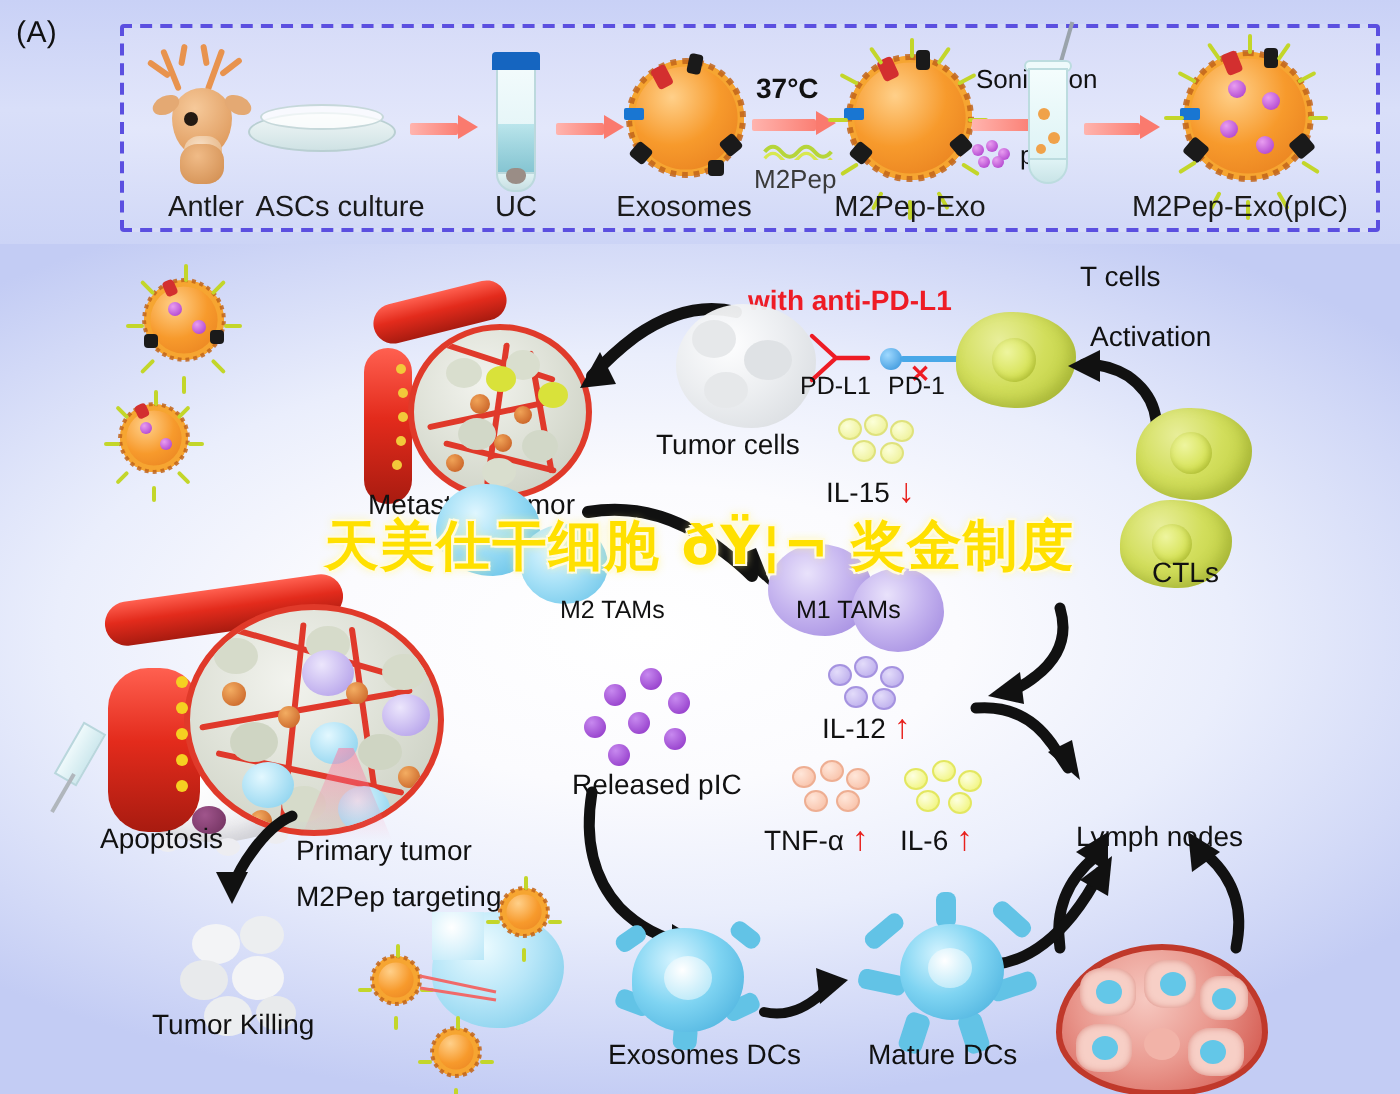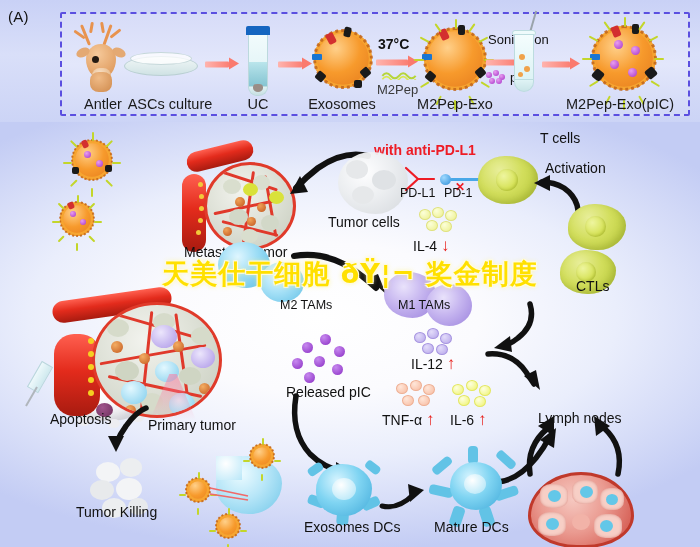--- a/index.html
+++ b/index.html
@@ -623,21 +623,21 @@
     <div class="b-text" style="left:576px;top:156px;">CTLs</div>
 
     <div style="position:absolute;left:419px;top:85px;width:42px;height:30px;">
       <div class="cytdot cyt-yellow" style="left:0px;top:2px;width:12px;height:11px;"></div>
       <div class="cytdot cyt-yellow" style="left:13px;top:0px;width:12px;height:11px;"></div>
       <div class="cytdot cyt-yellow" style="left:26px;top:3px;width:12px;height:11px;"></div>
       <div class="cytdot cyt-yellow" style="left:7px;top:13px;width:12px;height:11px;"></div>
       <div class="cytdot cyt-yellow" style="left:21px;top:14px;width:12px;height:11px;"></div>
     </div>
     <div class="b-text" style="left:413px;top:114px;">
-      <span>IL-4</span>
+      <span>IL-15</span>
       <span class="updown">↓</span>
     </div>
 
     <div class="carrow" style="left:290px;top:128px;">
       <svg width="110" height="48" viewBox="0 0 110 48">
         <path d="M4 6 Q40 0 72 26 Q80 32 86 38" stroke="#111" stroke-width="6" fill="none" stroke-linecap="round"></path>
         <path d="M78 28 L96 44 L88 24 Z" fill="#111"></path>
       </svg>
     </div>
 
@@ -798,20 +798,21 @@
     <div style="position:absolute;left:86px;top:334px;width:72px;height:64px;">
       <div style="position:absolute;left:10px;top:6px;width:24px;height:20px;border-radius:50%;background:#f3f4f6;"></div>
       <div style="position:absolute;left:34px;top:2px;width:22px;height:19px;border-radius:50%;background:#eceef0;"></div>
       <div style="position:absolute;left:4px;top:24px;width:24px;height:20px;border-radius:50%;background:#e8eaec;"></div>
       <div style="position:absolute;left:30px;top:22px;width:26px;height:22px;border-radius:50%;background:#f3f4f6;"></div>
       <div style="position:absolute;left:16px;top:42px;width:24px;height:20px;border-radius:50%;background:#eceef0;"></div>
       <div style="position:absolute;left:42px;top:42px;width:20px;height:17px;border-radius:50%;background:#e8eaec;"></div>
     </div>
     <div class="b-text" style="left:76px;top:382px;">Tumor Killing</div>
 
+    <div class="b-text" style="left:148px;top:318px;">M2Pep targeting</div>
     <div class="macro-m1" style="left:216px;top:334px;width:66px;height:58px;border-radius:46% 54% 50% 50% / 52% 48% 54% 46%;background:radial-gradient(circle at 38% 30%,#ecfbff 0%,#b7e6f8 45%,#6fc6e8 100%);">
       <div class="nuc" style="left:20px;top:16px;width:26px;height:24px;background:radial-gradient(circle at 38% 32%,#ffffff,#b9e7f8);"></div>
     </div>
     <div class="exo" style="left:250px;top:322px;width:24px;height:24px;">
       <div class="core"></div>
         <div class="ring" style="border-width:2px;"></div>
       <div class="spike" style="left:12px;top:-6px;height:7px;transform:rotate(0deg);"></div>
       <div class="spike" style="left:23px;top:10px;height:7px;transform:rotate(90deg);"></div>
       <div class="spike" style="left:11px;top:23px;height:7px;transform:rotate(180deg);"></div>
       <div class="spike" style="left:-1px;top:10px;height:7px;transform:rotate(270deg);"></div>

